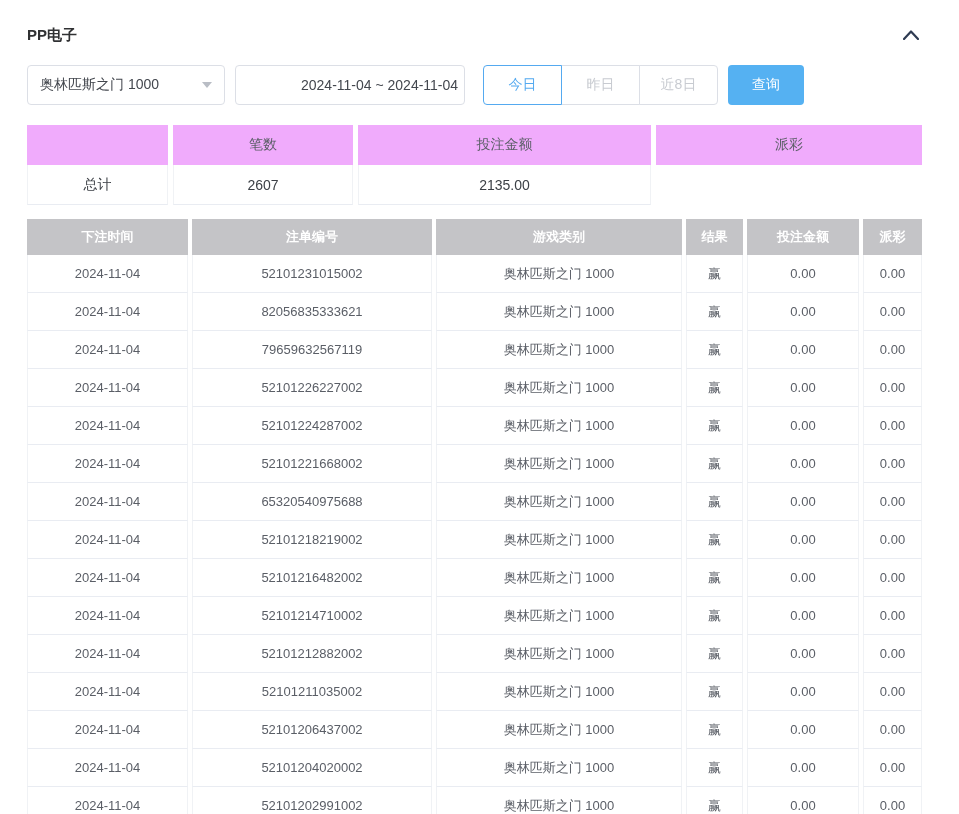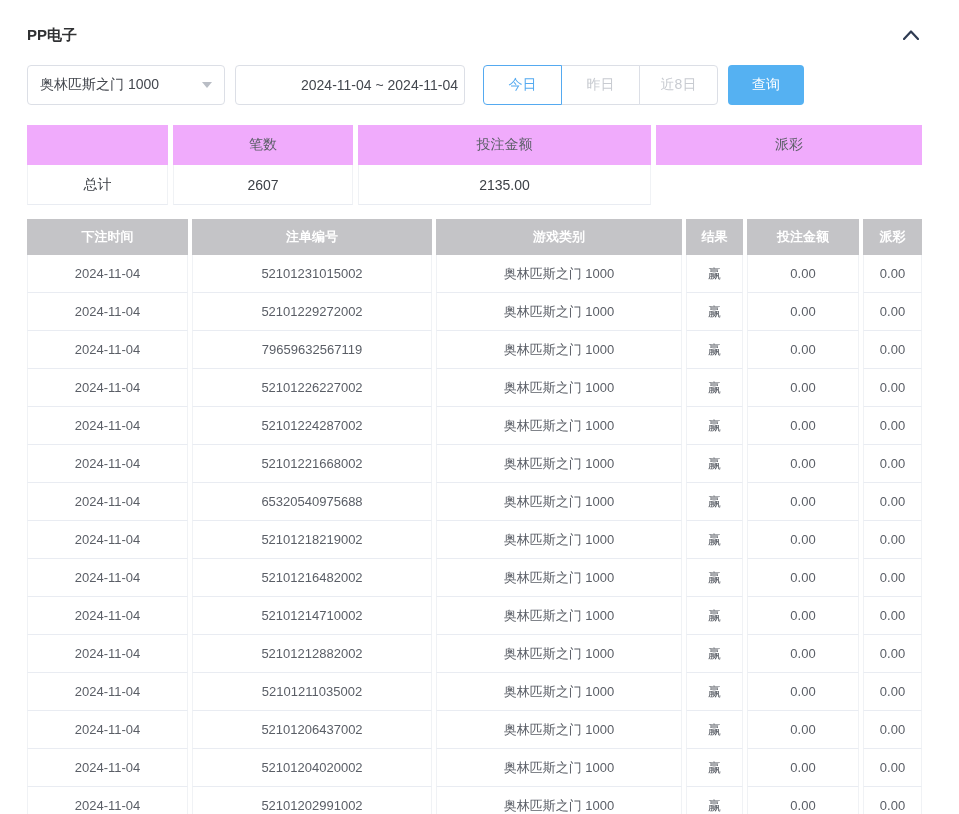--- a/index.html
+++ b/index.html
@@ -119,21 +119,21 @@
         <div class="bt-grid trow">
           <div class="tcell">2024-11-04</div>
           <div class="tcell">52101231015002</div>
           <div class="tcell">奥林匹斯之门 1000</div>
           <div class="tcell">赢</div>
           <div class="tcell">0.00</div>
           <div class="tcell">0.00</div>
         </div>
         <div class="bt-grid trow">
           <div class="tcell">2024-11-04</div>
-          <div class="tcell">52101229272002</div>
+          <div class="tcell">82056835333621</div>
           <div class="tcell">奥林匹斯之门 1000</div>
           <div class="tcell">赢</div>
           <div class="tcell">0.00</div>
           <div class="tcell">0.00</div>
         </div>
         <div class="bt-grid trow">
           <div class="tcell">2024-11-04</div>
           <div class="tcell">79659632567119</div>
           <div class="tcell">奥林匹斯之门 1000</div>
           <div class="tcell">赢</div>

